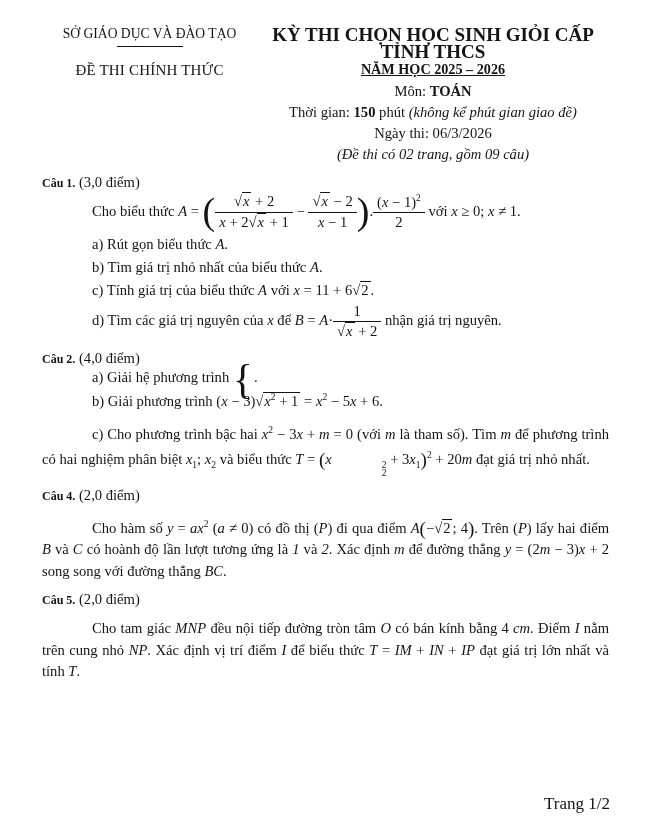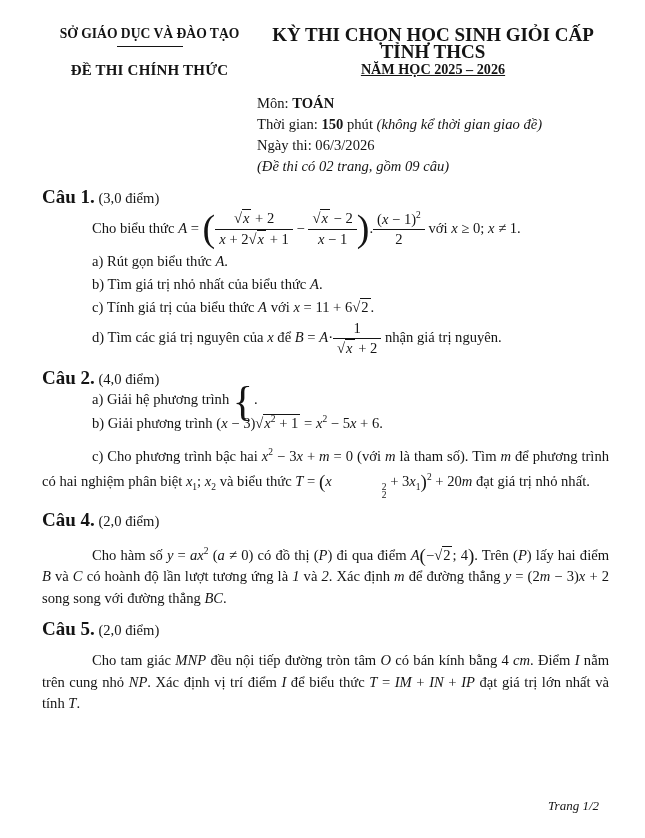--- a/index.html
+++ b/index.html
@@ -11,35 +11,35 @@
     box-sizing:border-box;
     padding:26px 36px 0 42px;
     font-family:"Liberation Serif", "DejaVu Serif", serif;
     color:#141414;
     font-size:14.6px;
     overflow:hidden;
   }
 
   
   .header { display:flex; }
-  .header-left { width:215px; text-align:center; font-weight:bold; flex:none; }
+  .header-left { width:215px; text-align:center; font-weight:normal; flex:none; }
   .hl1 { font-size:13.6px; line-height:16.5px; }
   .rule { width:66px; border-top:1.4px solid #141414; margin:3px auto 0; }
   .exam-label { margin-top:15px; font-size:15px; letter-spacing:.2px; }
   .header-right { flex:1; text-align:center; }
   .hr1 { font-size:19px; font-weight:bold; line-height:17px; }
   .hr2 { font-size:14.2px; font-weight:bold; text-decoration:underline; margin-top:1px; }
 
-  .meta { text-align:left; margin-top:15px; }
+  .meta { text-align:center; margin-top:3px; }
   .meta > div { line-height:21px; }
   .meta .note { font-style:italic; }
 
   
   .q-head { margin-top:9px; }
-  .q-head b { font-size:19px;margin-top:40px; }
+  .q-head b { font-size:12px;margin-top:40px; }
   .line { margin-left:50px; }
   .para { text-align:justify; text-indent:50px; margin-top:10px; line-height:21.5px; }
   .m6 { margin-top:6px; }
   .m4 { margin-top:4px; }
   .m2 { margin-top:2px; }
 
   
   i { font-family:"Liberation Serif", serif; }
   sup { font-size:9.5px; }
   sub { font-size:9.5px; }
@@ -49,39 +49,39 @@
   .sqrt { white-space:nowrap; }
   .sqrt::before { content:"\221A"; font-style:normal; }
   .rad { border-top:1.1px solid #141414; padding:0 2px 0 1px; }
   .bp  { font-size:38px; font-weight:300; vertical-align:middle; line-height:0; position:relative; top:-1px; }
   .bp2 { font-size:19px; vertical-align:-2.5px; line-height:0; }
   .brace { font-size:42px; font-weight:300; vertical-align:middle; line-height:0; margin-right:1px; }
   .cases { display:inline-flex; flex-direction:column; vertical-align:middle; text-align:left; line-height:20px; }
   .ss { display:inline-flex; flex-direction:column; align-items:flex-start; font-size:9.5px; line-height:8.5px; vertical-align:-4px; }
   .formula-line { margin-top:2px; margin-bottom:2px; }
 
-  .footer { position:absolute; right:46px; bottom:24px; font-size:13px;font-style:italic; }
+  .footer { position:absolute; right:35px; bottom:24px; font-size:17px; }
 </style>
 </head>
 <body>
 
 <div class="page">
 
   <div class="header">
     <div class="header-left">
       <div class="hl1">SỞ GIÁO DỤC VÀ ĐÀO TẠO</div>
       <div class="rule"></div>
       <div class="exam-label">ĐỀ THI CHÍNH THỨC</div>
     </div>
     <div class="header-right">
       <div class="hr1">KỲ THI CHỌN HỌC SINH GIỎI CẤP TỈNH THCS</div>
       <div class="hr2">NĂM HỌC 2025 – 2026</div>
       <div class="meta">
         <div>Môn: <b>TOÁN</b></div>
-        <div>Thời gian: <b>150</b> phút <i>(không kể thời gian giao đề)</i></div>
+        <div>Thời gian: <b>150</b> phút <i>(không kể phút gian giao đề)</i></div>
         <div>Ngày thi: 06/3/2026</div>
         <div class="note">(Đề thi có 02 trang, gồm 09 câu)</div>
       </div>
     </div>
   </div>
 
   <div class="q">
     <div class="q-head"><b>Câu 1.</b> <span>(3,0 điểm)</span></div>
     <div class="line formula-line">Cho biểu thức <i>A</i> = <span class="bp">(</span><span class="frac"><span class="num"><span class="sqrt"><span class="rad"><i>x</i></span></span> + 2</span><span class="den"><i>x</i> + 2<span class="sqrt"><span class="rad"><i>x</i></span></span> + 1</span></span> − <span class="frac"><span class="num"><span class="sqrt"><span class="rad"><i>x</i></span></span> − 2</span><span class="den"><i>x</i> − 1</span></span><span class="bp">)</span>.<span class="frac"><span class="num">(<i>x</i> − 1)<sup>2</sup></span><span class="den">2</span></span> với <i>x</i> ≥ 0; <i>x</i> ≠ 1.</div>
     <div class="line m4">a) Rút gọn biểu thức <i>A</i>.</div>

